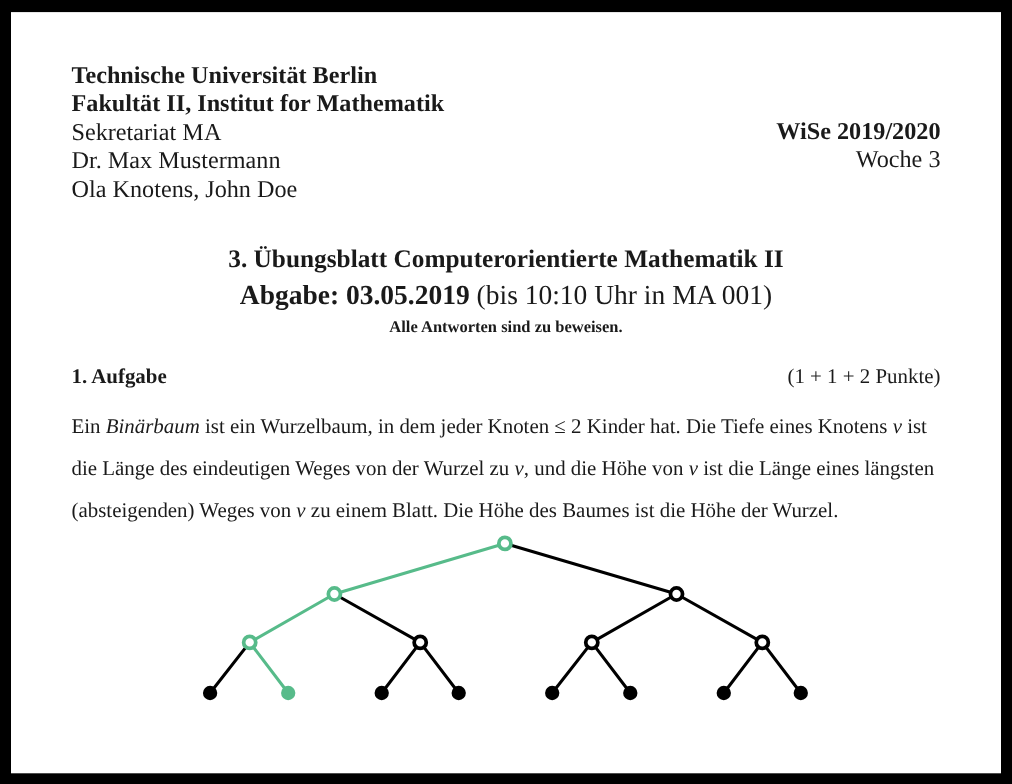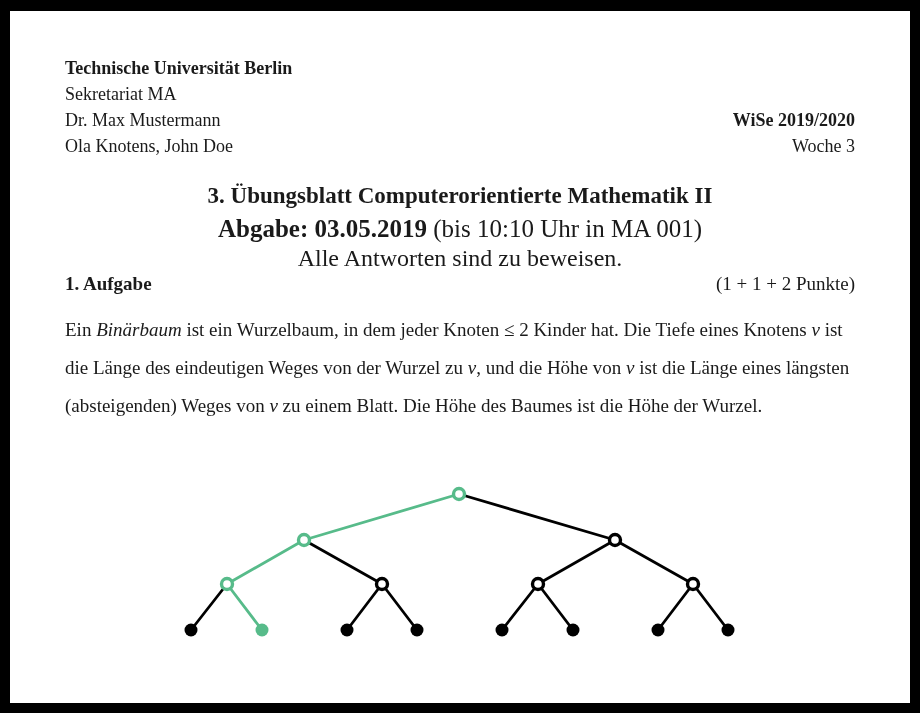--- a/index.html
+++ b/index.html
@@ -19,50 +19,51 @@
     width: 900px;
     height: 692px;
     background: #ffffff;
     box-sizing: border-box;
     padding: 44px 55px 0 55px;
   }
   .bold { font-weight: bold; }
   .header {
     display: flex;
     justify-content: space-between;
-    align-items: flex-end;
-    font-size: 18px;
+    align-items: center;
+    font-size: 22px;
     line-height: 26px;
   }
   .header-right { text-align: right; margin-top: 24px; }
   .title-block {
     text-align: center;
-    margin-top: 23px;
+    margin-top: 37px;
   }
   .title {
     font-size: 23px;
     font-weight: bold;
     line-height: 28px;
   }
   .due-line {
     font-size: 25px;
     line-height: 26px;
     margin-top: 6px;
   }
   .note {
-    font-size: 24px;
+    font-size: 15px;
     line-height: 26px;
-    font-weight: normal;
+    font-weight: bold;
     margin-top: 3px;
   }
   .exercise-row {
     display: flex;
     justify-content: space-between;
     font-size: 19px;
     line-height: 26px;
+    margin-top: 19px;
   }
   .paragraph {
     margin: 14px 0 0 0;
     font-size: 19px;
     line-height: 38px;
     text-align: left;
   }
   .paragraph em { font-style: italic; }
   .tree-overlay {
     position: absolute;
@@ -74,20 +75,21 @@
   }
 </style>
 </head>
 <body>
 
 <div class="page">
 
   <div class="header">
     <div class="header-left">
       <div class="bold">Technische Universität Berlin</div>
+      <div class="bold">Fakultät II, Institut for Mathematik</div>
       <div>Sekretariat MA</div>
       <div>Dr. Max Mustermann</div>
       <div>Ola Knotens, John Doe</div>
     </div>
     <div class="header-right">
       <div class="bold">WiSe 2019/2020</div>
       <div>Woche 3</div>
     </div>
   </div>
 

